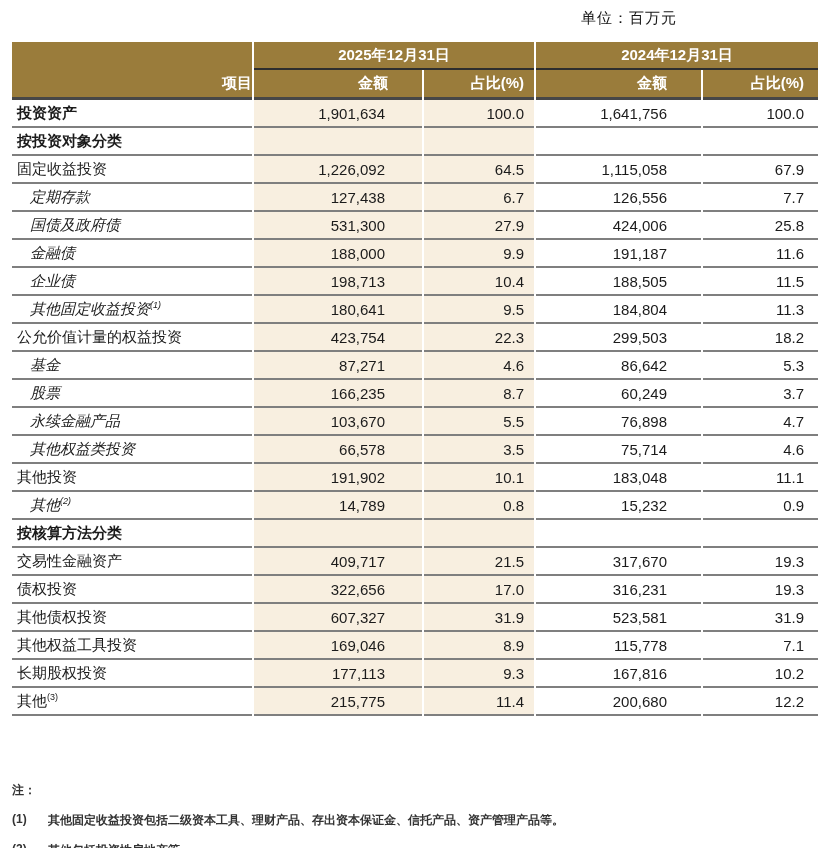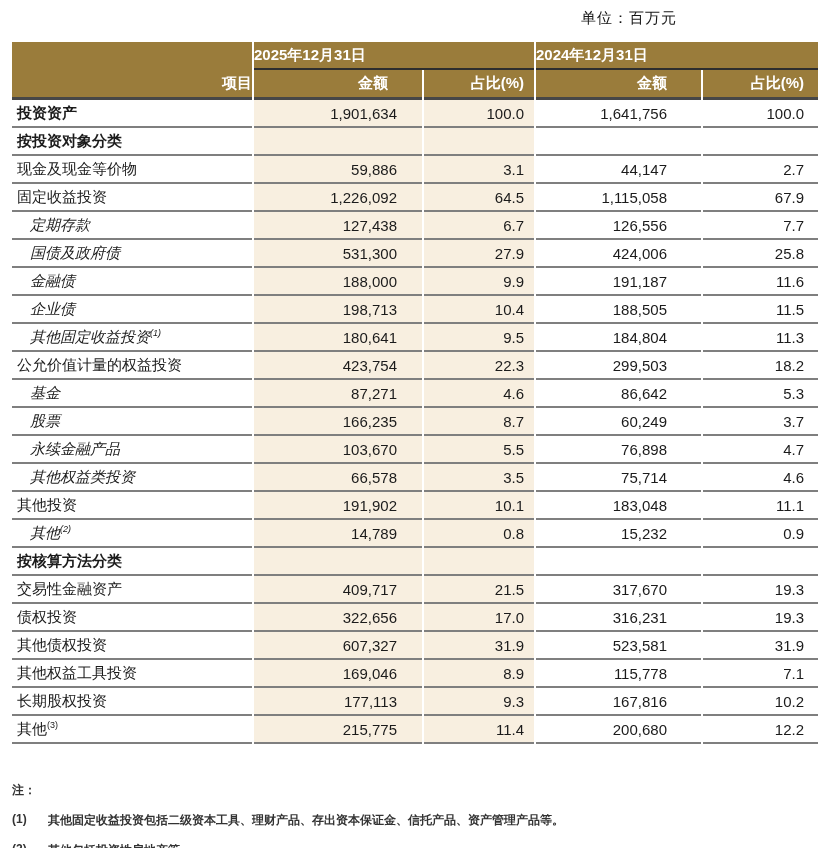--- a/index.html
+++ b/index.html
@@ -24,36 +24,36 @@
   col.c2{width:168px;}
   col.c3{width:110px;}
   col.c4{width:165px;}
   col.c5{width:115px;}
 
   thead th{
     background:#9A7C3B;color:#ffffff;font-weight:bold;
     padding:0;vertical-align:middle;font-size:15px;
   }
   thead tr.r1 th{height:26px;}
-  thead tr.r1 th.date{border-bottom:2px solid #2e2e2e;text-align:left;}
+  thead tr.r1 th.date{border-bottom:2px solid #2e2e2e;text-align:center;}
   thead tr.r2 th{height:27px;border-bottom:3px solid #474747;}
   thead th.item{text-align:right;padding-left:5px;}
   thead th.amt1{text-align:right;padding-right:34px;}
   thead th.pct1{text-align:right;padding-right:10px;}
   thead th.amt2{text-align:right;padding-right:34px;}
   thead th.pct2{text-align:right;padding-right:14px;}
 
   tbody td{
     height:26px;border-bottom:2px solid #7f7f7f;
     padding:0;vertical-align:middle;white-space:nowrap;
   }
   td.c-label{text-align:left;padding-left:5px;}
   td.c-label.indent{padding-left:18px;font-style:italic;}
   td.c-label.bold{font-weight:bold;font-family:Liberation Serif, serif;}
-  td.c-v1{text-align:right;padding-right:25px;background:#F8EFE0;}
+  td.c-v1{text-align:right;padding-right:37px;background:#F8EFE0;}
   td.c-p1{text-align:right;padding-right:10px;background:#F8EFE0;}
   td.c-v2{text-align:right;padding-right:34px;margin-top:11px;}
   td.c-p2{text-align:right;padding-right:14px;}
   sup.fn{font-size:9px;vertical-align:super;line-height:0;}
 
   .notes{position:absolute;left:12px;top:782px;width:808px;font-size:12px;color:#333;font-weight:bold;}
   .notes .note-title{margin-bottom:13px;}
   .note-item{display:flex;margin-bottom:13px;}
   .note-item .marker{width:36px;flex:0 0 36px;}
   .note-item .text{flex:1;}
@@ -96,27 +96,20 @@
           <td class="c-p2">100.0</td>
         </tr>
         <tr>
           <td class="c-label bold">按投资对象分类</td>
           <td class="c-v1"></td>
           <td class="c-p1"></td>
           <td class="c-v2"></td>
           <td class="c-p2"></td>
         </tr>
         <tr>
-          <td class="c-label">现金及现金等价物</td>
-          <td class="c-v1">59,886</td>
-          <td class="c-p1">3.1</td>
-          <td class="c-v2">44,147</td>
-          <td class="c-p2">2.7</td>
-        </tr>
-        <tr>
           <td class="c-label">固定收益投资</td>
           <td class="c-v1">1,226,092</td>
           <td class="c-p1">64.5</td>
           <td class="c-v2">1,115,058</td>
           <td class="c-p2">67.9</td>
         </tr>
         <tr>
           <td class="c-label indent">定期存款</td>
           <td class="c-v1">127,438</td>
           <td class="c-p1">6.7</td>

